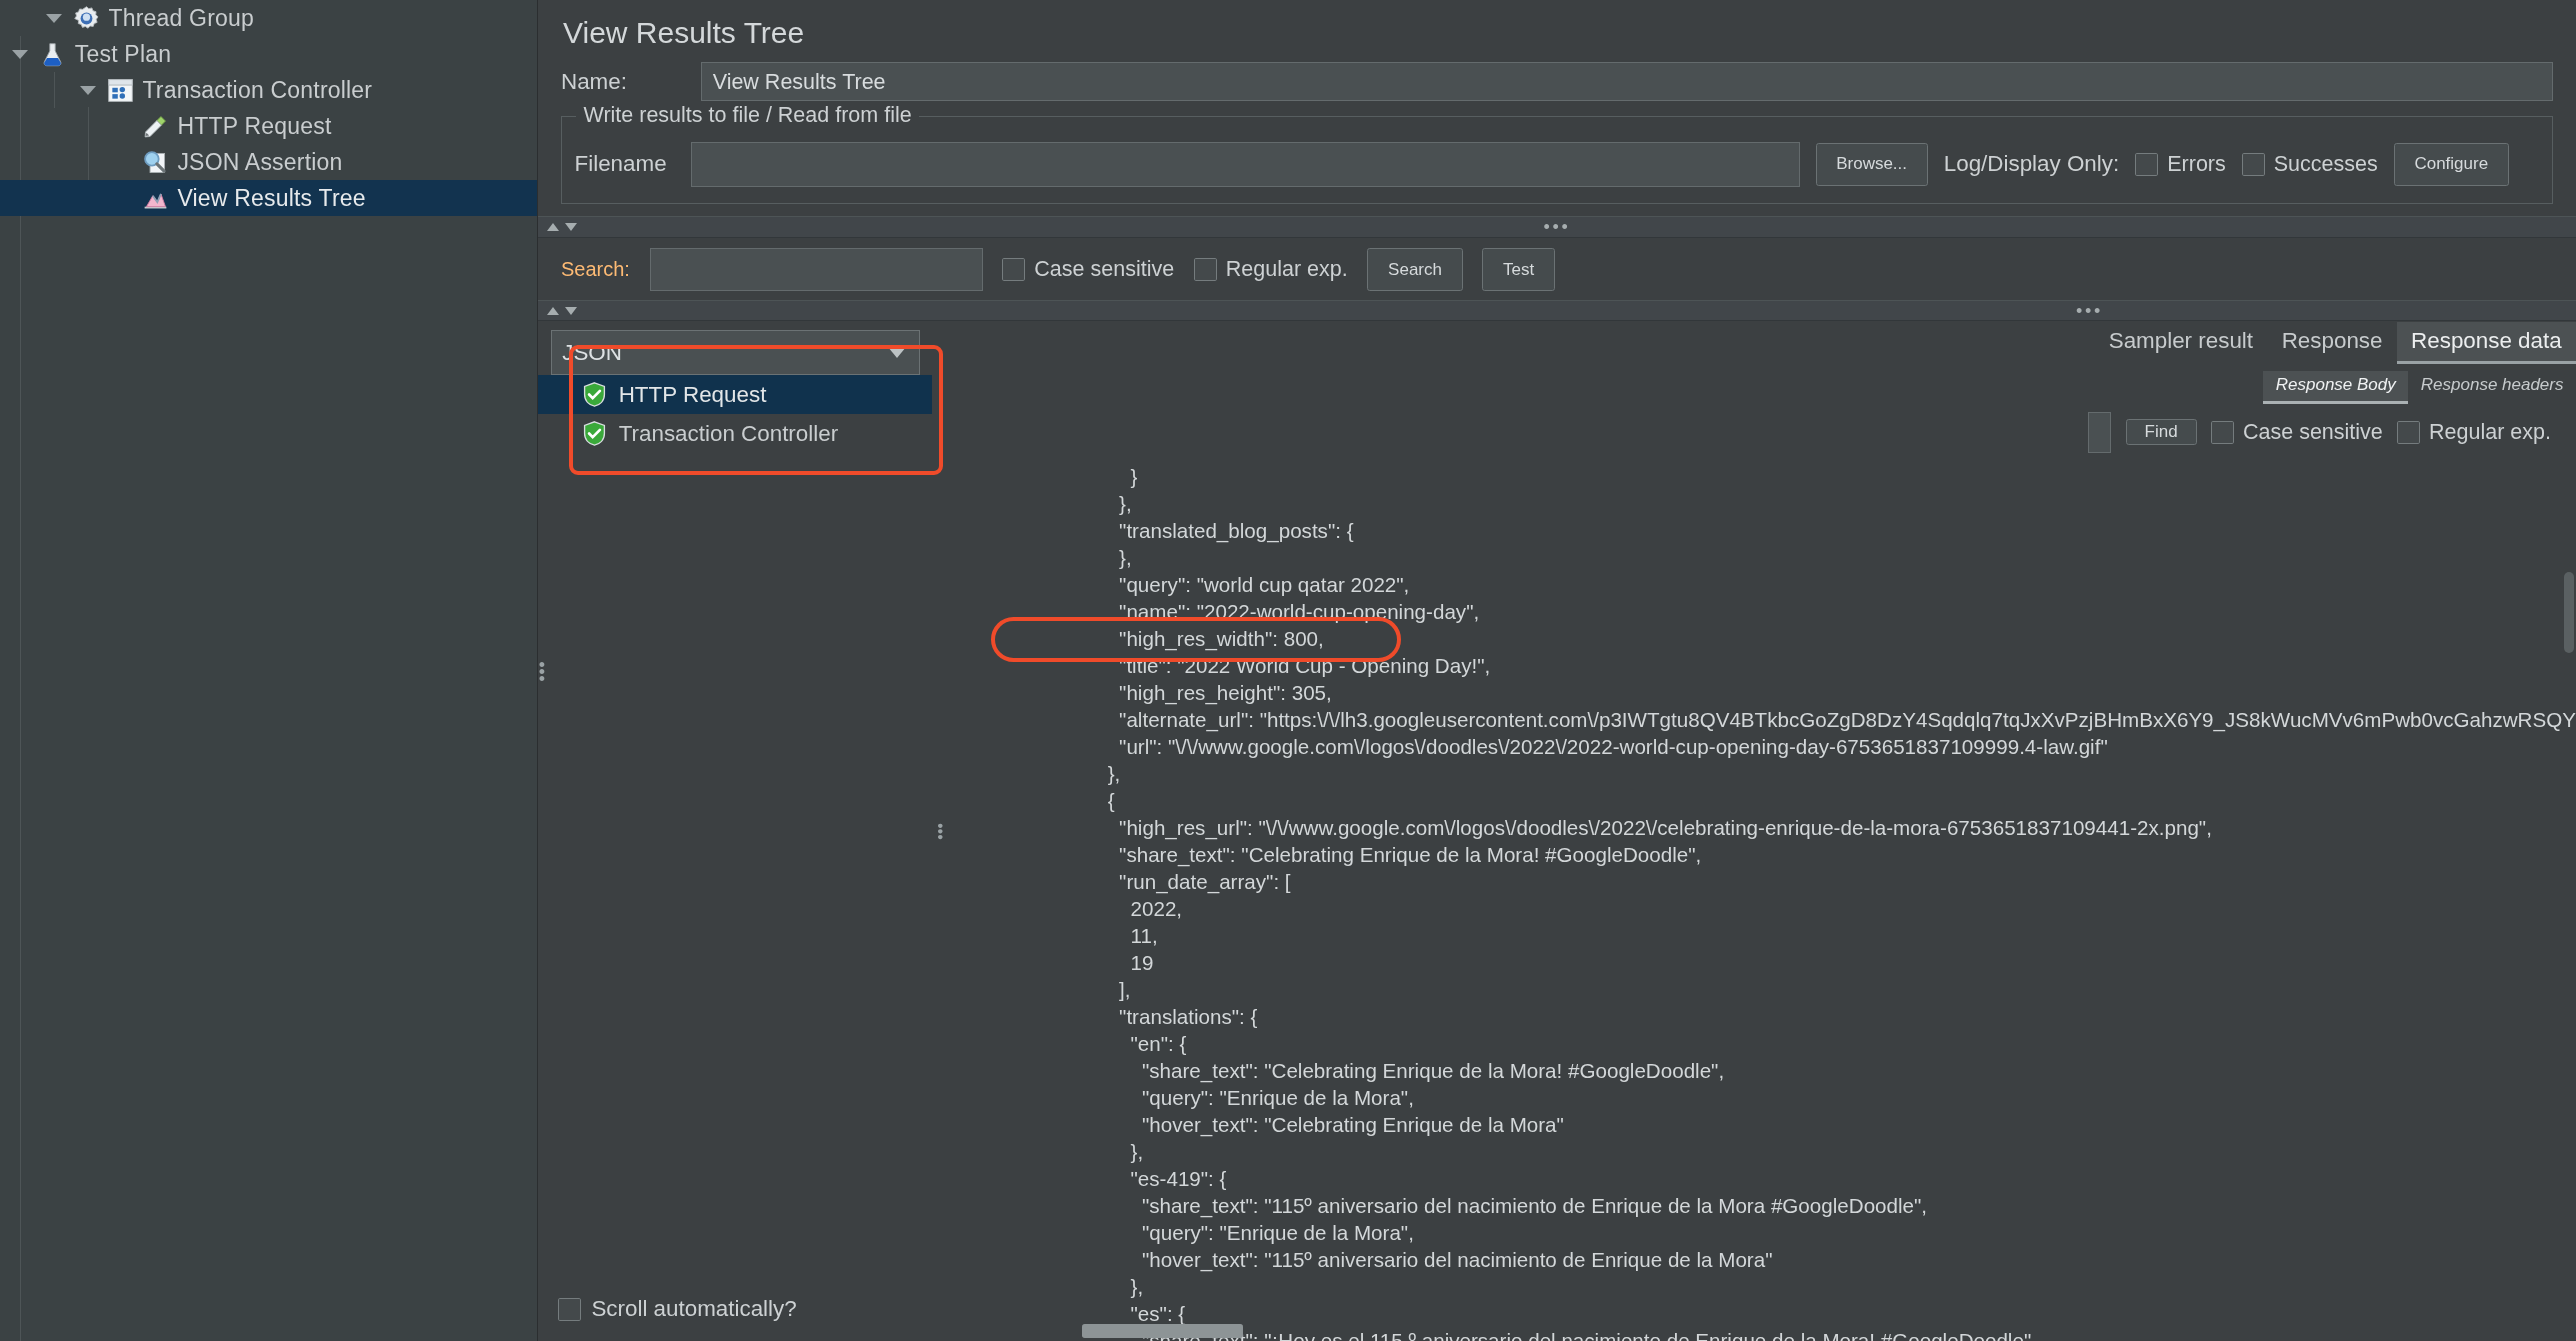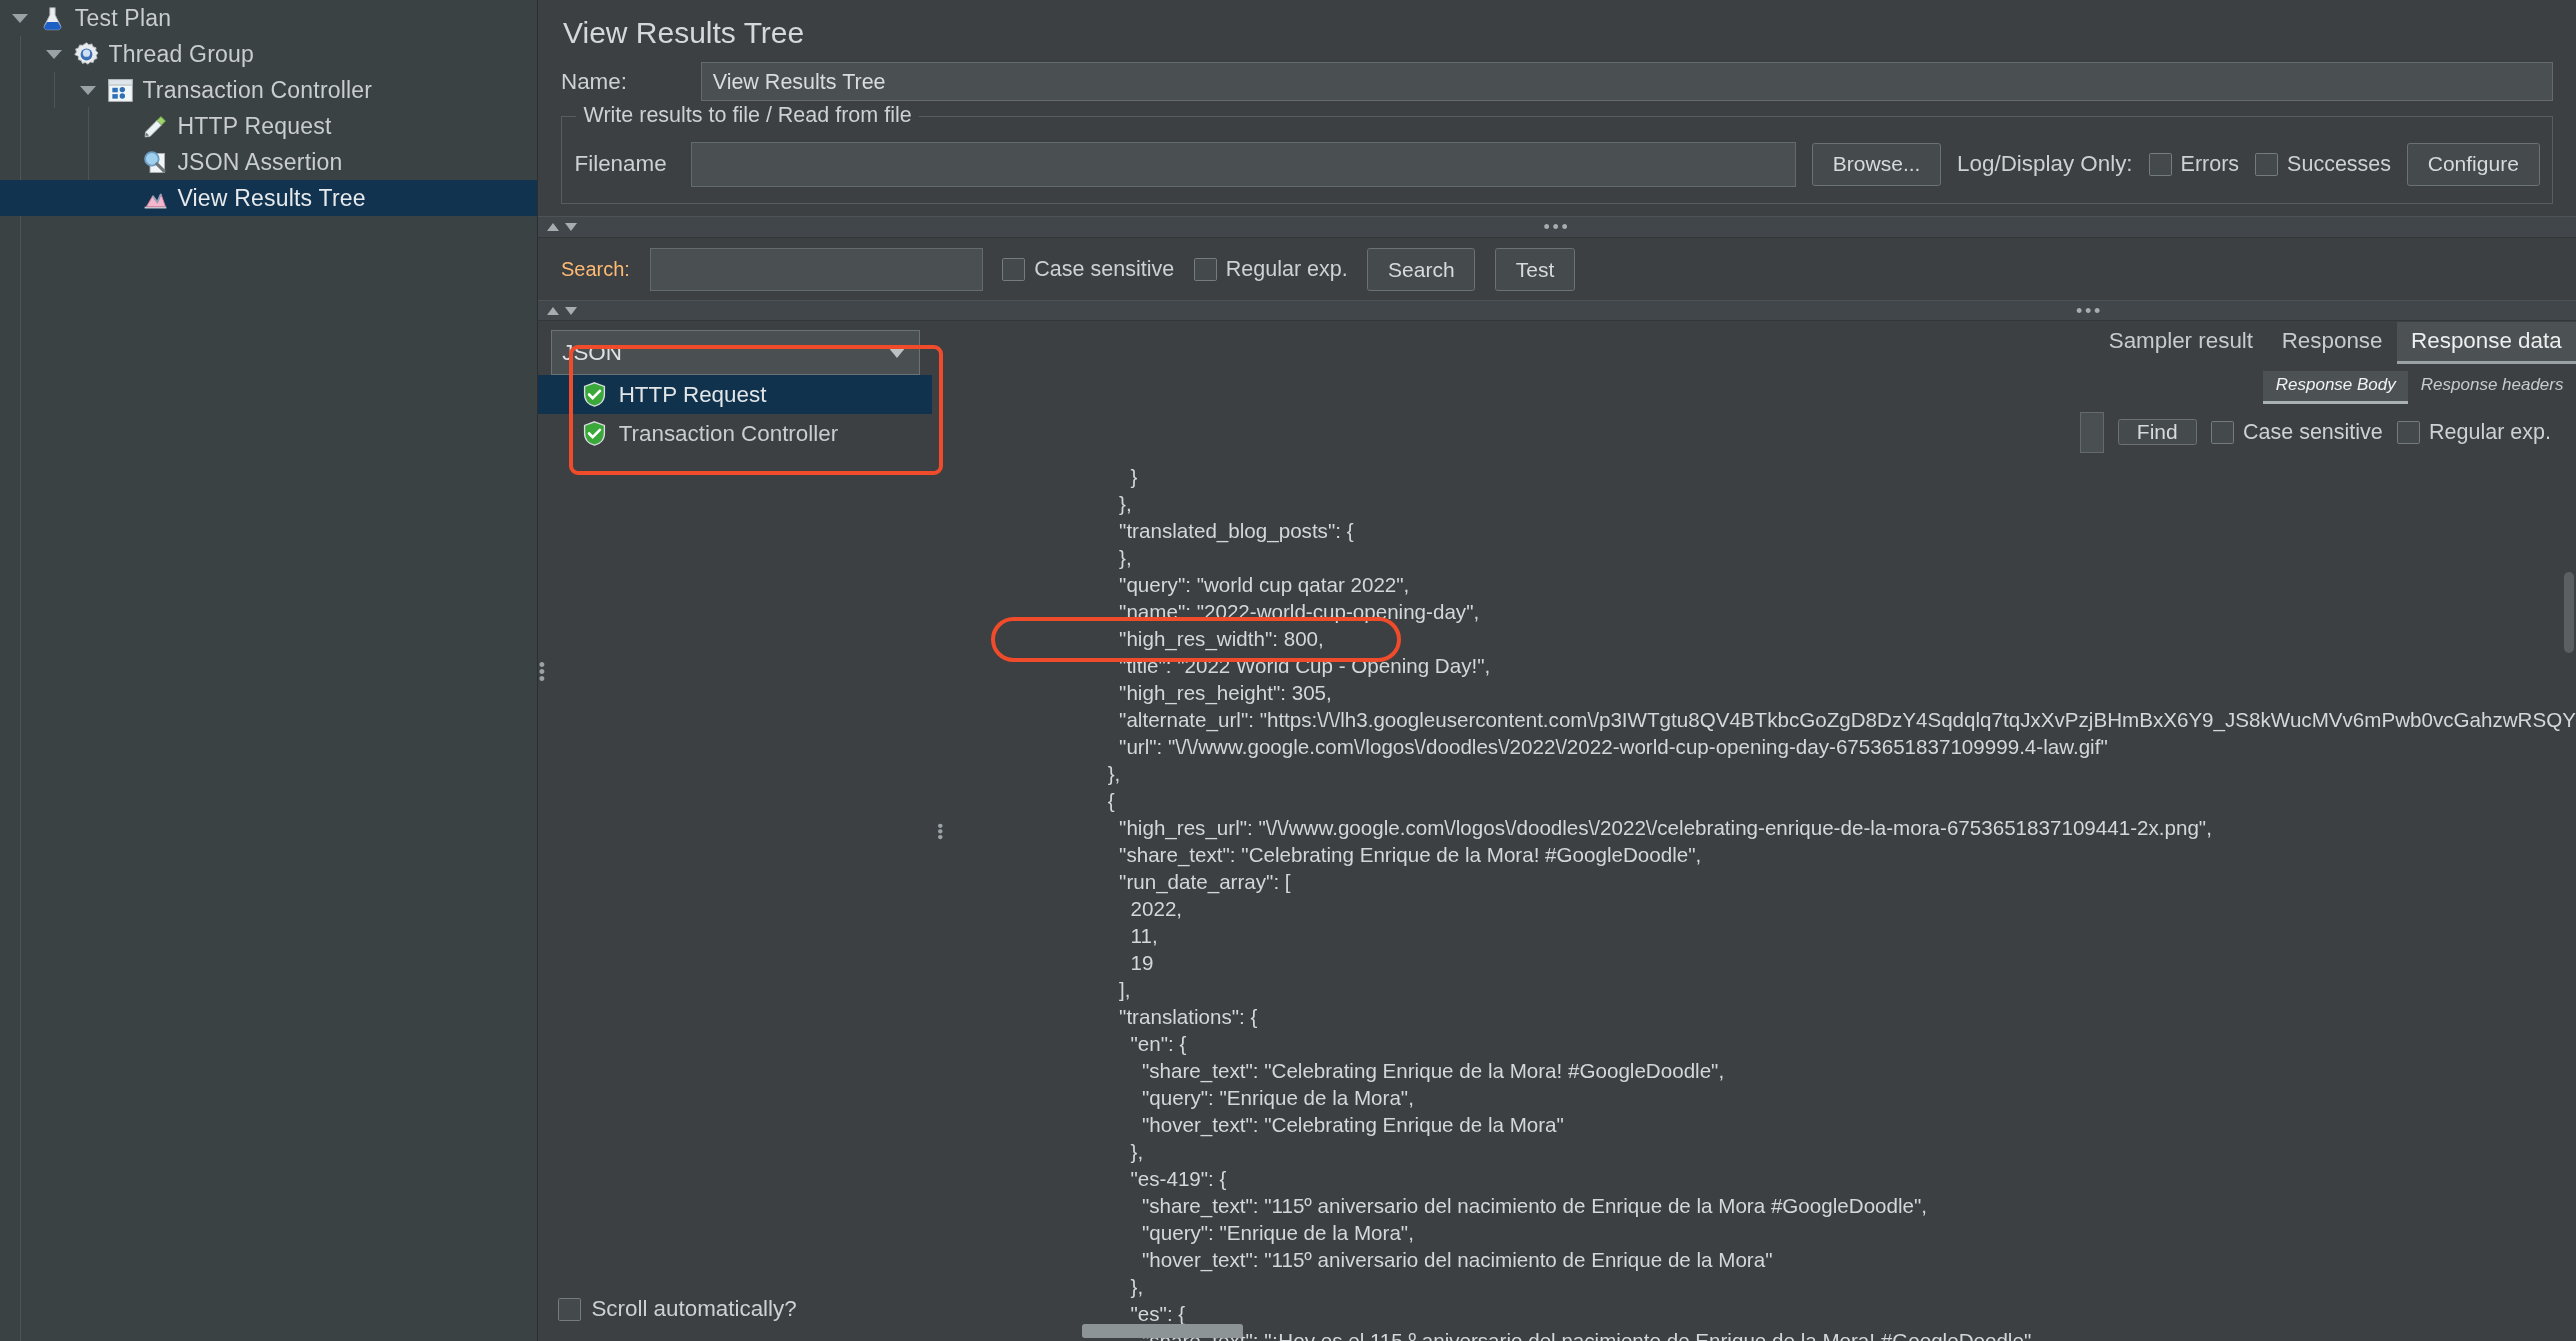--- a/index.html
+++ b/index.html
@@ -85,21 +85,21 @@
     padding: 25px 12.5px 16px 12.5px;
   }
   .group > .group-title {
     position: absolute; top: -13.4px; left: 14.3px;
     background: #3c4042; padding: 0 7.2px;
     color: #cdd1d3; font-size: 21.5px;
   }
 
   .jm-btn {
     background: #454b4d; border: 0.9px solid #6b7274;
-    color: #d6dadc; font-size: 21px;
+    color: #d6dadc; font-size: 17px;
     height: 43px; padding: 0 19.7px; border-radius: 2.7px;
     display: inline-flex; align-items: center; justify-content: center;
     cursor: default;
   }
   .jm-check {
     display: inline-flex; align-items: center; gap: 9px;
     color: #cdd1d3; font-size: 21.5px;
   }
   .jm-check .box {
     width: 23px; height: 23px; background: #44494b;
@@ -236,46 +236,46 @@
 </style>
 </head>
 <body>
 
 <div id="app">
 
   <div id="tree-panel">
     <div class="tree-guide" style="left:19.7px; top:36px;"></div>
     <div class="tree-guide" style="left:54px; top:72px; bottom:1234px;"></div>
     <div class="tree-guide" style="left:88px; top:107px; bottom:1145px;"></div>
-
-    <div class="tree-row" style="padding-left:5.4px;">
-      <span class="twisty">
-          <i></i>
-        </span>
-      <span class="tnode-icon">
-        <svg width="27" height="27" viewBox="0 0 30 30">
-          <path d="M12 3h6v8l6 12a3 3 0 0 1-2.6 4.5H8.6A3 3 0 0 1 6 23l6-12z" fill="#e9edf0" stroke="#9aa2a5"></path>
-          <path d="M9 19h12l3 5a2.5 2.5 0 0 1-2.2 3.5H8.2A2.5 2.5 0 0 1 6 24z" fill="#1d5fc4"></path>
-        </svg>
-      </span>
-      <span class="tlabel">Test Plan</span>
-    </div>
 
     <div class="tree-row" style="padding-left:39px;">
       <span class="twisty">
           <i></i>
         </span>
       <span class="tnode-icon">
         <svg width="29" height="29" viewBox="0 0 32 32">
           <path d="M16 3l2.6 2.2 3.3-.9 1.3 3.2 3.3 1-.3 3.4 2.5 2.3-2 2.8 1 3.3-3.2 1.2-1.1 3.2-3.4-.4-2.4 2.4-2.9-1.9-3.2 1-1.3-3.2-3.3-1 .4-3.4L3 16l2-2.8-1-3.3L7.2 8.7 8.4 5.5l3.4.4z" fill="#e8ecef" stroke="#b4babd"></path>
           <circle cx="16" cy="16" r="6.5" fill="#3d6fb5"></circle>
           <circle cx="16" cy="14.5" r="4" fill="#cfe0f2"></circle>
         </svg>
       </span>
       <span class="tlabel">Thread Group</span>
+    </div>
+
+    <div class="tree-row" style="padding-left:5.4px;">
+      <span class="twisty">
+          <i></i>
+        </span>
+      <span class="tnode-icon">
+        <svg width="27" height="27" viewBox="0 0 30 30">
+          <path d="M12 3h6v8l6 12a3 3 0 0 1-2.6 4.5H8.6A3 3 0 0 1 6 23l6-12z" fill="#e9edf0" stroke="#9aa2a5"></path>
+          <path d="M9 19h12l3 5a2.5 2.5 0 0 1-2.2 3.5H8.2A2.5 2.5 0 0 1 6 24z" fill="#1d5fc4"></path>
+        </svg>
+      </span>
+      <span class="tlabel">Test Plan</span>
     </div>
 
     <div class="tree-row" style="padding-left:73px;">
       <span class="twisty">
           <i></i>
         </span>
       <span class="tnode-icon">
         <svg width="29" height="29" viewBox="0 0 32 32">
           <rect x="3" y="4" width="26" height="24" fill="#f3f6f8" stroke="#aeb4b7"></rect>
           <rect x="3" y="4" width="26" height="6" fill="#dfe5ea" stroke="#aeb4b7"></rect>

